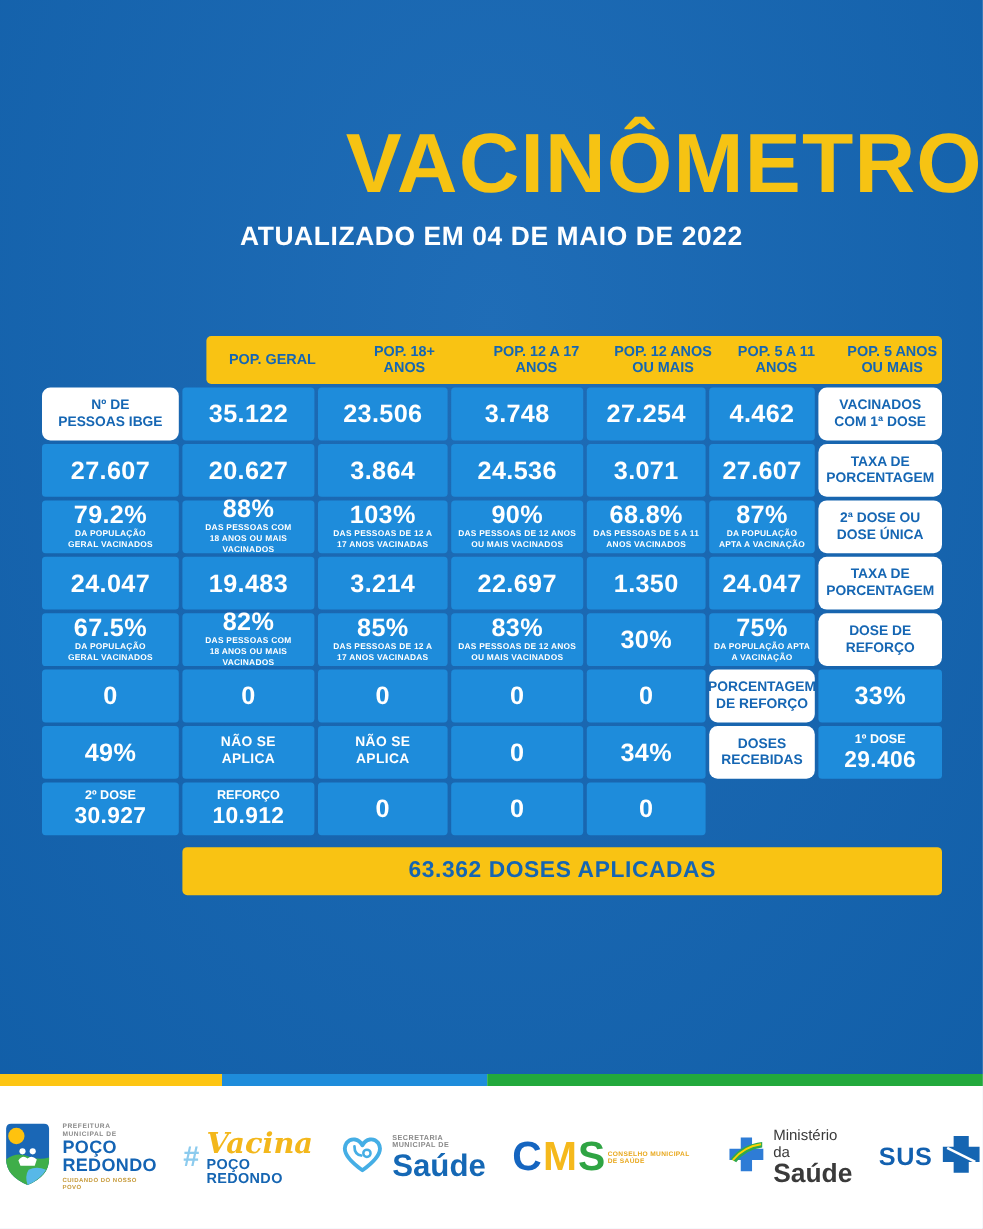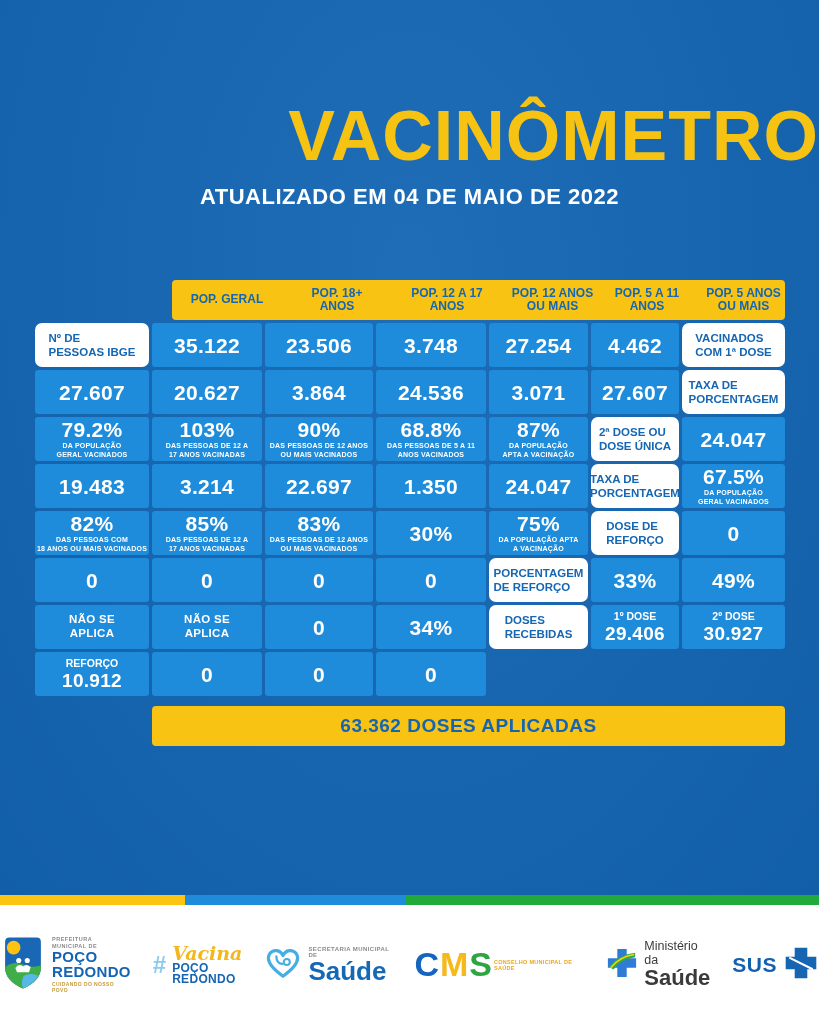--- a/index.html
+++ b/index.html
@@ -18,21 +18,21 @@
            display:grid;
            grid-template-columns:114px 110px 108px 110px 99px 88px 103px;
            grid-template-rows:40px repeat(8, 44px);
            gap:3px; }
   .spacer { background:transparent; }
   .header-bar { grid-column:2 / 8; background:#F9C313; border-radius:4px;
                 display:grid; grid-template-columns:110px 108px 110px 99px 88px 103px; gap:1px;margin-left:20px; }
   .hcell { display:flex; align-items:center; justify-content:center; text-align:center;
            color:#1566B3; font-weight:bold; font-size:12px; line-height:1.1; white-space:pre-line; }
   .rlabel { background:#ffffff; border-radius:7px; display:flex; align-items:center; justify-content:center;
-            color:#1566B3; font-weight:bold; font-size:11.5px; line-height:1.25;
+            text-align:center; color:#1566B3; font-weight:bold; font-size:11.5px; line-height:1.25;
             white-space:pre-line; padding:10px 4px; }
   .cell { background:#1E8CDB; border-radius:3px; display:flex; flex-direction:column;
           align-items:center; justify-content:center; text-align:center; color:#ffffff; padding:12px 2px; }
   .cell .v { font-weight:bold; font-size:21px; letter-spacing:0.3px; white-space:pre-line; line-height:1.0; }
   .cell .n { font-weight:bold; font-size:7px; line-height:1.25; letter-spacing:0.2px; margin-top:2px; white-space:pre-line; }
   .cell .p { font-weight:bold; font-size:10.5px; line-height:1.0; margin-bottom:2px; }
   .cell.na .v { font-size:11.5px; line-height:1.2; }
   .cell.withp .v { font-size:19px; }
 
   .banner { position:absolute; left:152px; top:706px; width:633px; height:40px; background:#F9C313;
@@ -47,21 +47,21 @@
   .footer { position:absolute; left:0; top:905px; width:819px; height:119px; background:#ffffff;
             display:flex; align-items:center; justify-content:center; gap:22px; }
   .logo { display:flex; align-items:center; gap:6px; }
 
   .pref-dept { font-size:5.5px; font-weight:bold; color:#8a8a8a; letter-spacing:0.5px; white-space:pre-line; line-height:1.3; }
   .pref-name { font-size:15px; font-weight:bold; color:#1464B4; line-height:0.95; white-space:pre-line; letter-spacing:0.3px; }
   .pref-tag  { font-size:5px; font-weight:bold; color:#C79B3B; letter-spacing:0.4px; margin-top:2px; }
 
   .hash { font-size:24px; font-weight:bold; color:#8CCBEE; line-height:1; }
   .vacina-script { font-family:"DejaVu Serif", serif; font-style:italic; font-weight:bold;
-                   font-size:19px; color:#F3B71B; line-height:1; }
+                   font-size:24px; color:#F3B71B; line-height:1; }
   .vacina-name { font-size:12px; font-weight:bold; color:#1565B2; line-height:0.95; white-space:pre-line; letter-spacing:0.3px; }
 
   .sec-dept { font-size:6px; font-weight:bold; color:#8a8a8a; letter-spacing:0.4px; }
   .sec-name { font-size:26px; font-weight:bold; color:#1568B5; line-height:1; }
 
   .cms { flex-direction:row; align-items:center; gap:1px; }
   .cms-letters { font-size:34px; font-weight:bold; line-height:0.9; letter-spacing:1px; }
   .cms-c { color:#1565C0; } .cms-m { color:#F5B91C; } .cms-s { color:#2FA443; }
   .cms-sub { font-size:5.5px; font-weight:bold; color:#E8A71B; letter-spacing:0.3px; }
 
@@ -133,20 +133,25 @@
       </div>
 
     <div class="rlabel">TAXA DE
 PORCENTAGEM</div>
     <div class="cell">
         <span class="v">79.2%</span>
         <span class="n">DA POPULAÇÃO
 GERAL VACINADOS</span>
       </div>
     <div class="cell">
+        <span class="v">88%</span>
+        <span class="n">DAS PESSOAS COM
+18 ANOS OU MAIS VACINADOS</span>
+      </div>
+    <div class="cell">
         <span class="v">103%</span>
         <span class="n">DAS PESSOAS DE 12 A
 17 ANOS VACINADAS</span>
       </div>
     <div class="cell">
         <span class="v">90%</span>
         <span class="n">DAS PESSOAS DE 12 ANOS
 OU MAIS VACINADOS</span>
       </div>
     <div class="cell">

